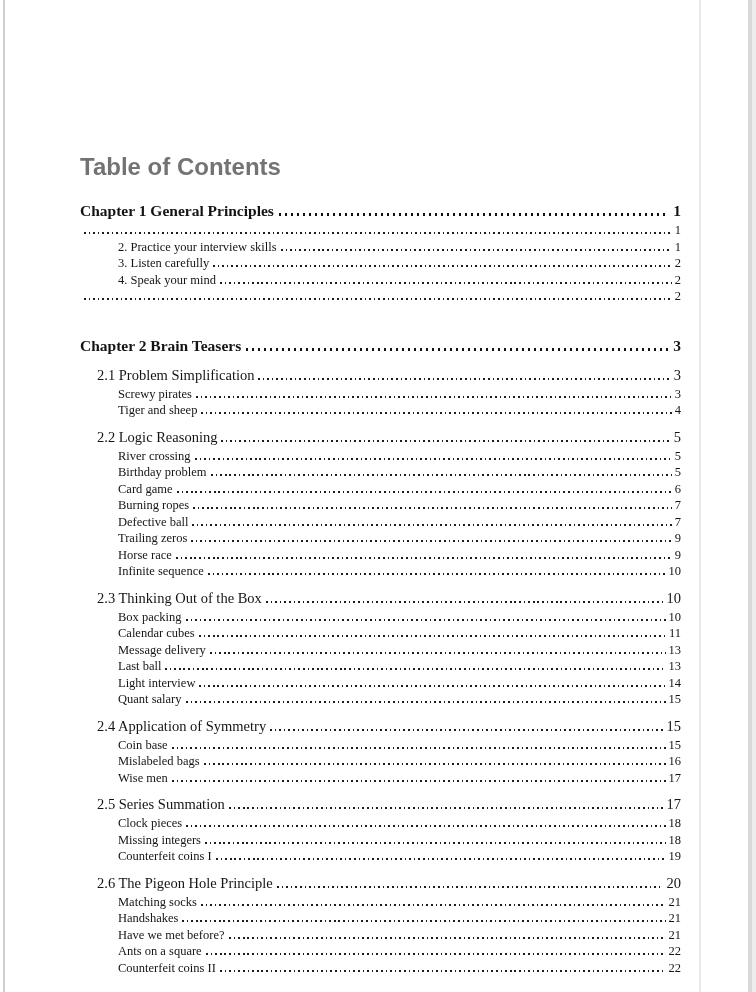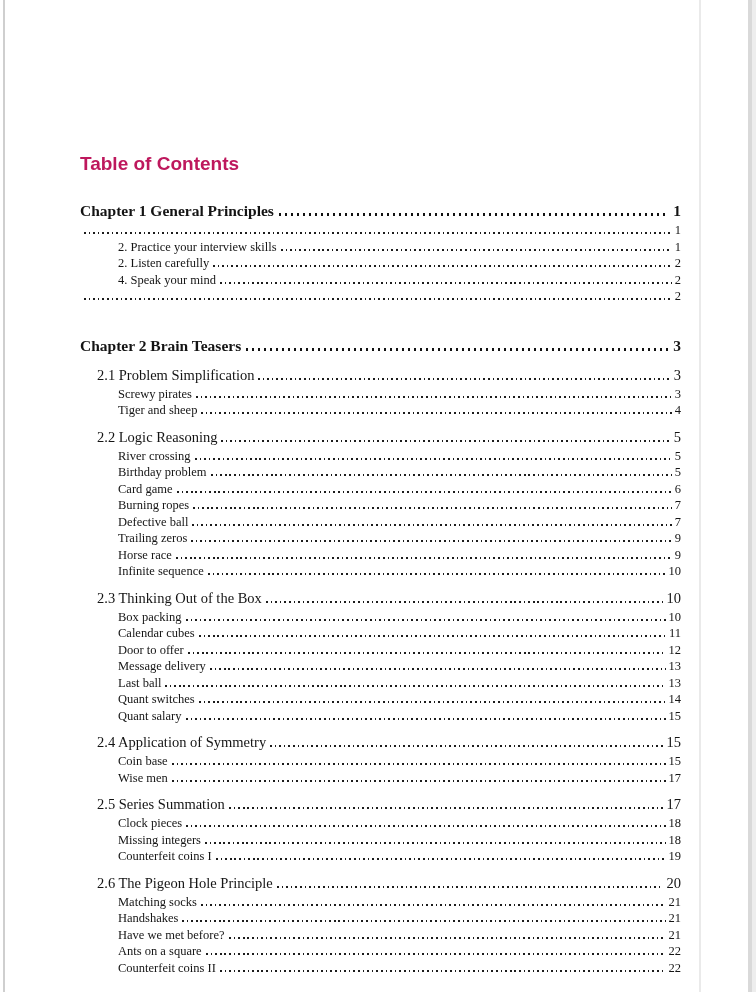--- a/index.html
+++ b/index.html
@@ -14,22 +14,22 @@
   .scan-left  { left: 3px;  width: 2px; background: #cfcfcf; }
   .scan-mid-right { left: 699px; width: 2px; background: #eaeaea; }
   .scan-right { left: 748px; width: 4px; background: #d9d9d9; }
   .scan-far-right { left: 752px; width: 4px; background: #ededed; }
 
   .toc-title {
     position: absolute;
     left: 80px; top: 153px;
     font-family: "Liberation Sans", sans-serif;
     font-weight: bold;
-    font-size: 19px;
-    color: #be185d;
+    font-size: 24px;
+    color: #737373;
     margin: 0;
   }
 
   .entries {
     position: absolute;
     left: 80px; top: 200px; right: 75px;
   }
 
   .entry { display: flex; align-items: baseline; }
   .entry .label { white-space: nowrap; }
@@ -92,21 +92,21 @@
     <span class="pagenum">1</span>
   </div>
 
   <div class="entry item">
     <span class="label">2. Practice your interview skills</span>
     <span class="leader"></span>
     <span class="pagenum">1</span>
   </div>
 
   <div class="entry item">
-    <span class="label">2. Listen carefully</span>
+    <span class="label">3. Listen carefully</span>
     <span class="leader"></span>
     <span class="pagenum">2</span>
   </div>
 
   <div class="entry item">
     <span class="label">4. Speak your mind</span>
     <span class="leader"></span>
     <span class="pagenum">2</span>
   </div>
 
@@ -204,40 +204,35 @@
     <span class="leader"></span>
     <span class="pagenum">10</span>
   </div>
 
   <div class="entry item">
     <span class="label">Calendar cubes</span>
     <span class="leader"></span>
     <span class="pagenum">11</span>
   </div>
 
-  <div class="entry item">
-    <span class="label">Door to offer</span>
-    <span class="leader"></span>
-    <span class="pagenum">12</span>
-  </div>
 
   <div class="entry item">
     <span class="label">Message delivery</span>
     <span class="leader"></span>
     <span class="pagenum">13</span>
   </div>
 
   <div class="entry item">
     <span class="label">Last ball</span>
     <span class="leader"></span>
     <span class="pagenum">13</span>
   </div>
 
   <div class="entry item">
-    <span class="label">Quant switches</span>
+    <span class="label">Light interview</span>
     <span class="leader"></span>
     <span class="pagenum">14</span>
   </div>
 
   <div class="entry item">
     <span class="label">Quant salary</span>
     <span class="leader"></span>
     <span class="pagenum">15</span>
   </div>
 
@@ -246,20 +241,25 @@
     <span class="leader"></span>
     <span class="pagenum">15</span>
   </div>
 
   <div class="entry item">
     <span class="label">Coin base</span>
     <span class="leader"></span>
     <span class="pagenum">15</span>
   </div>
 
+  <div class="entry item">
+    <span class="label">Mislabeled bags</span>
+    <span class="leader"></span>
+    <span class="pagenum">16</span>
+  </div>
 
   <div class="entry item">
     <span class="label">Wise men</span>
     <span class="leader"></span>
     <span class="pagenum">17</span>
   </div>
 
   <div class="entry section">
     <span class="label">2.5 Series Summation</span>
     <span class="leader"></span>

